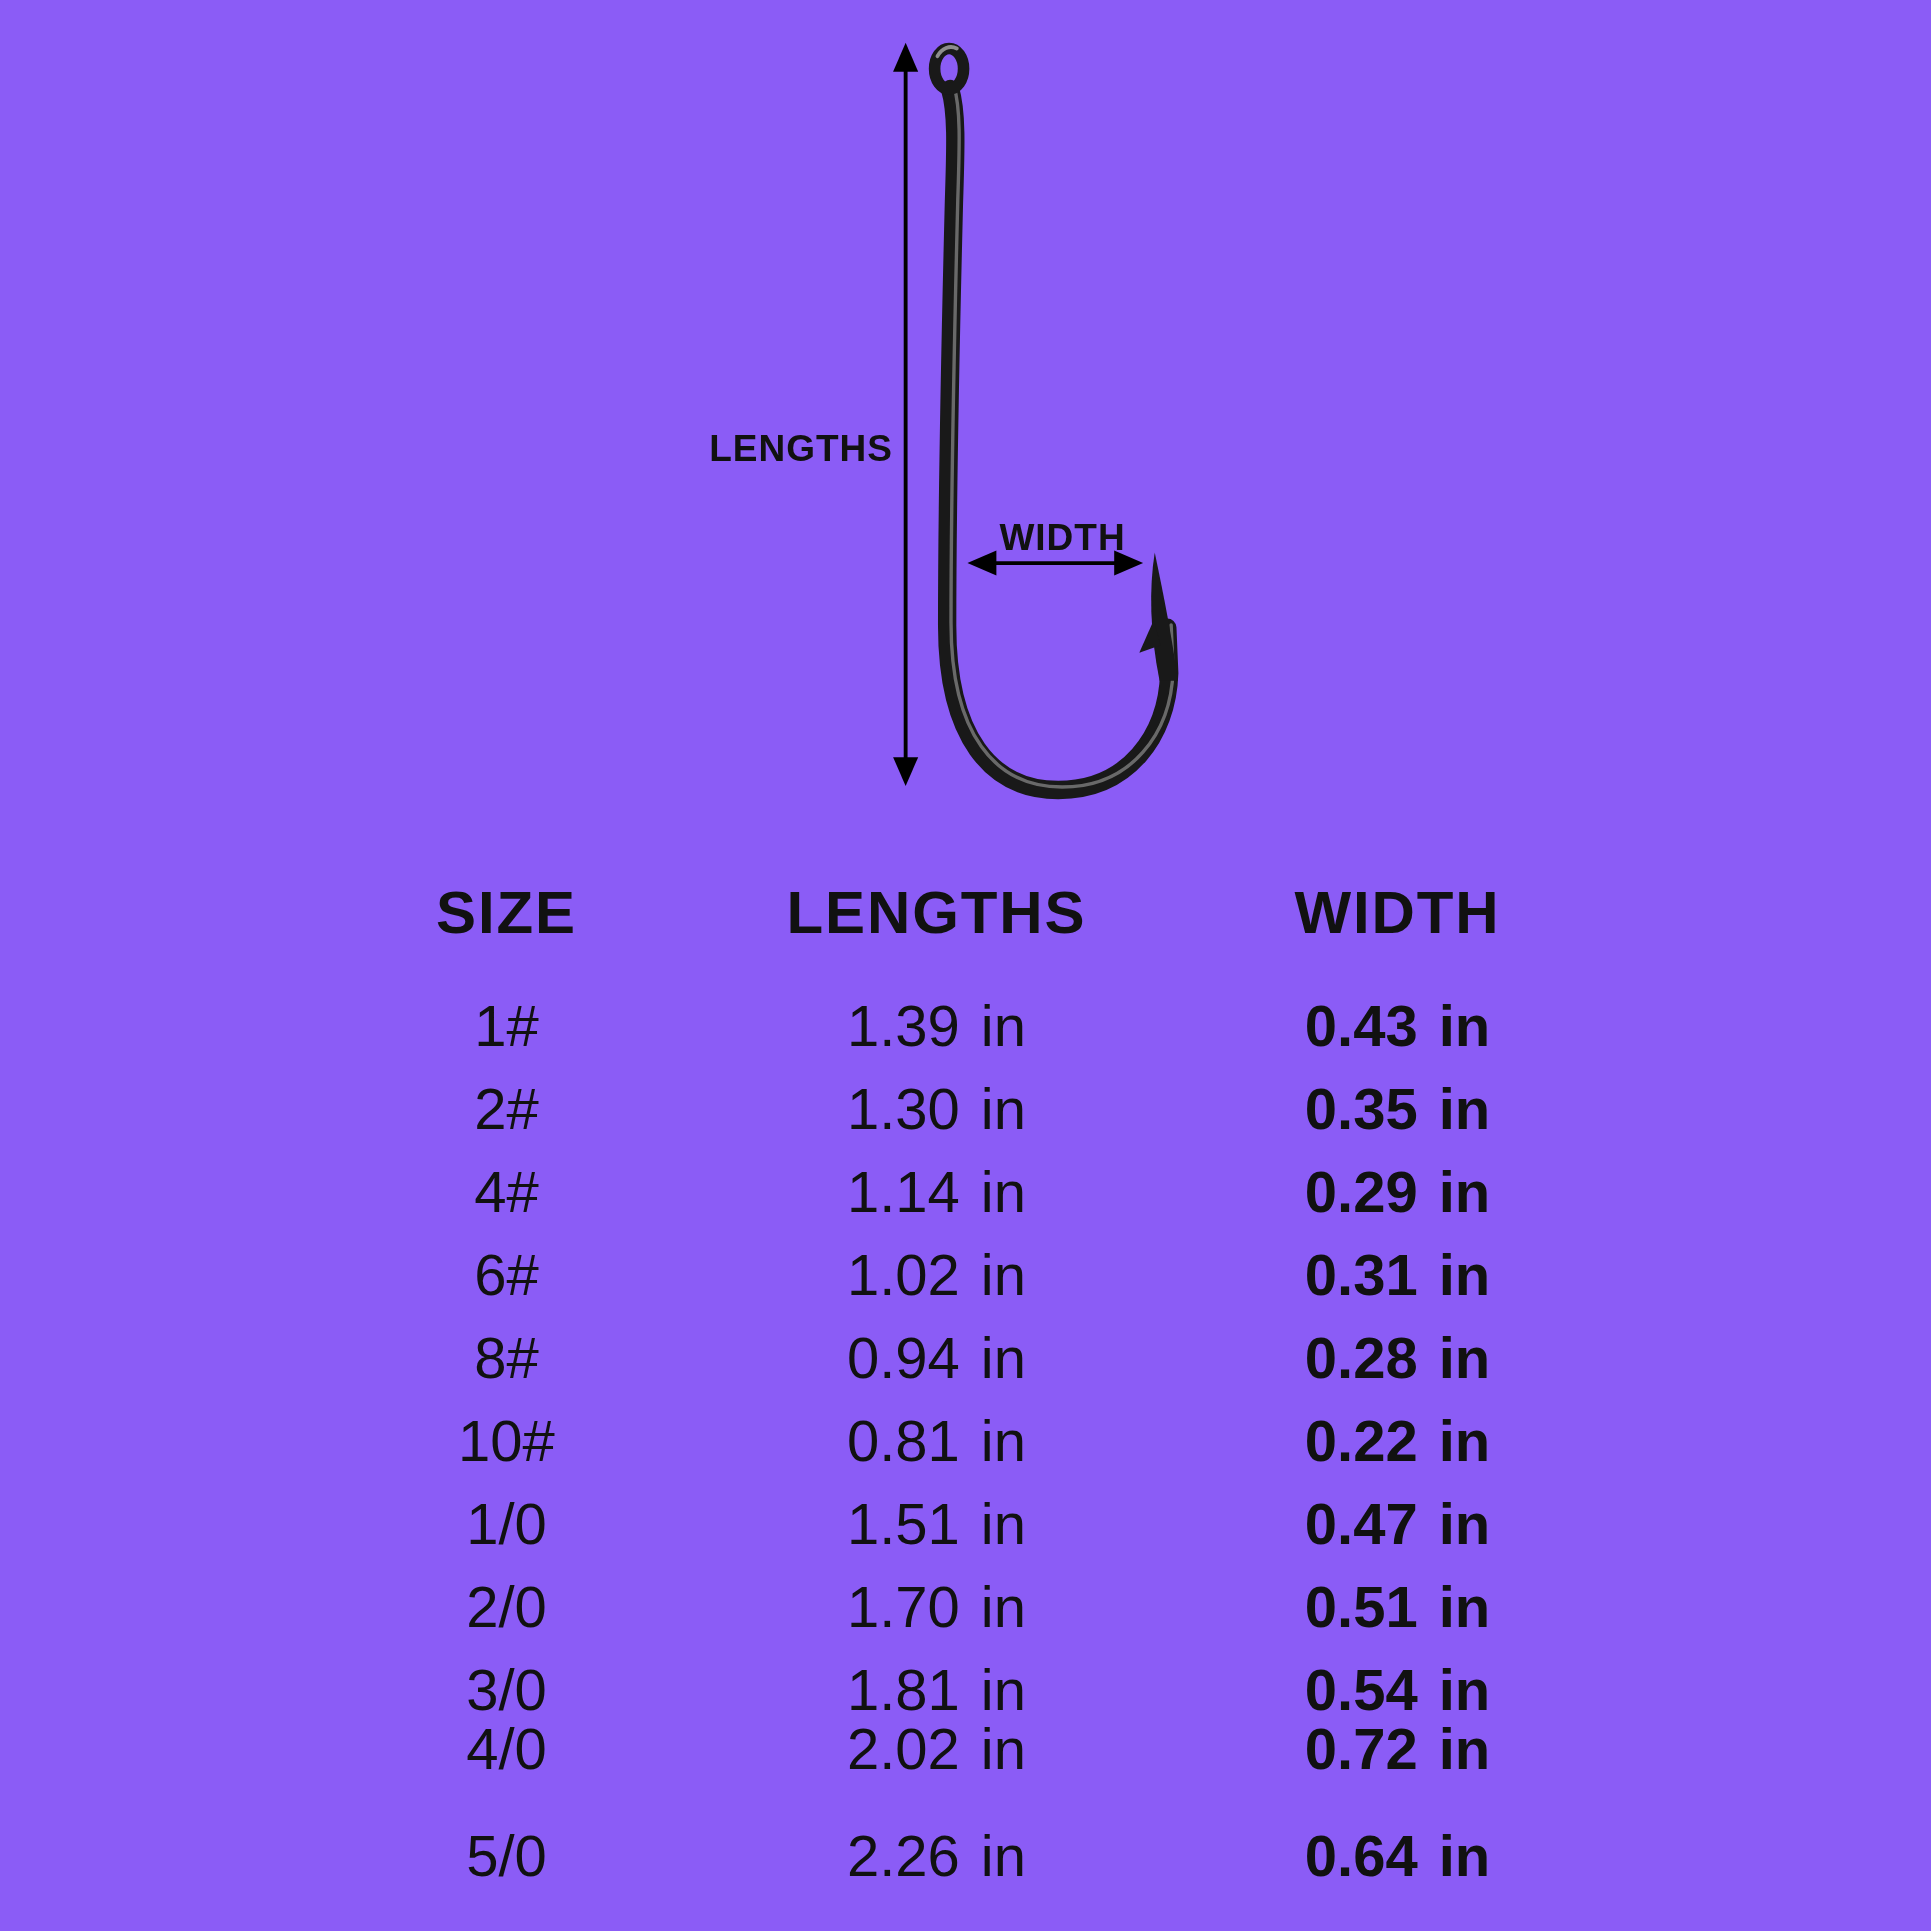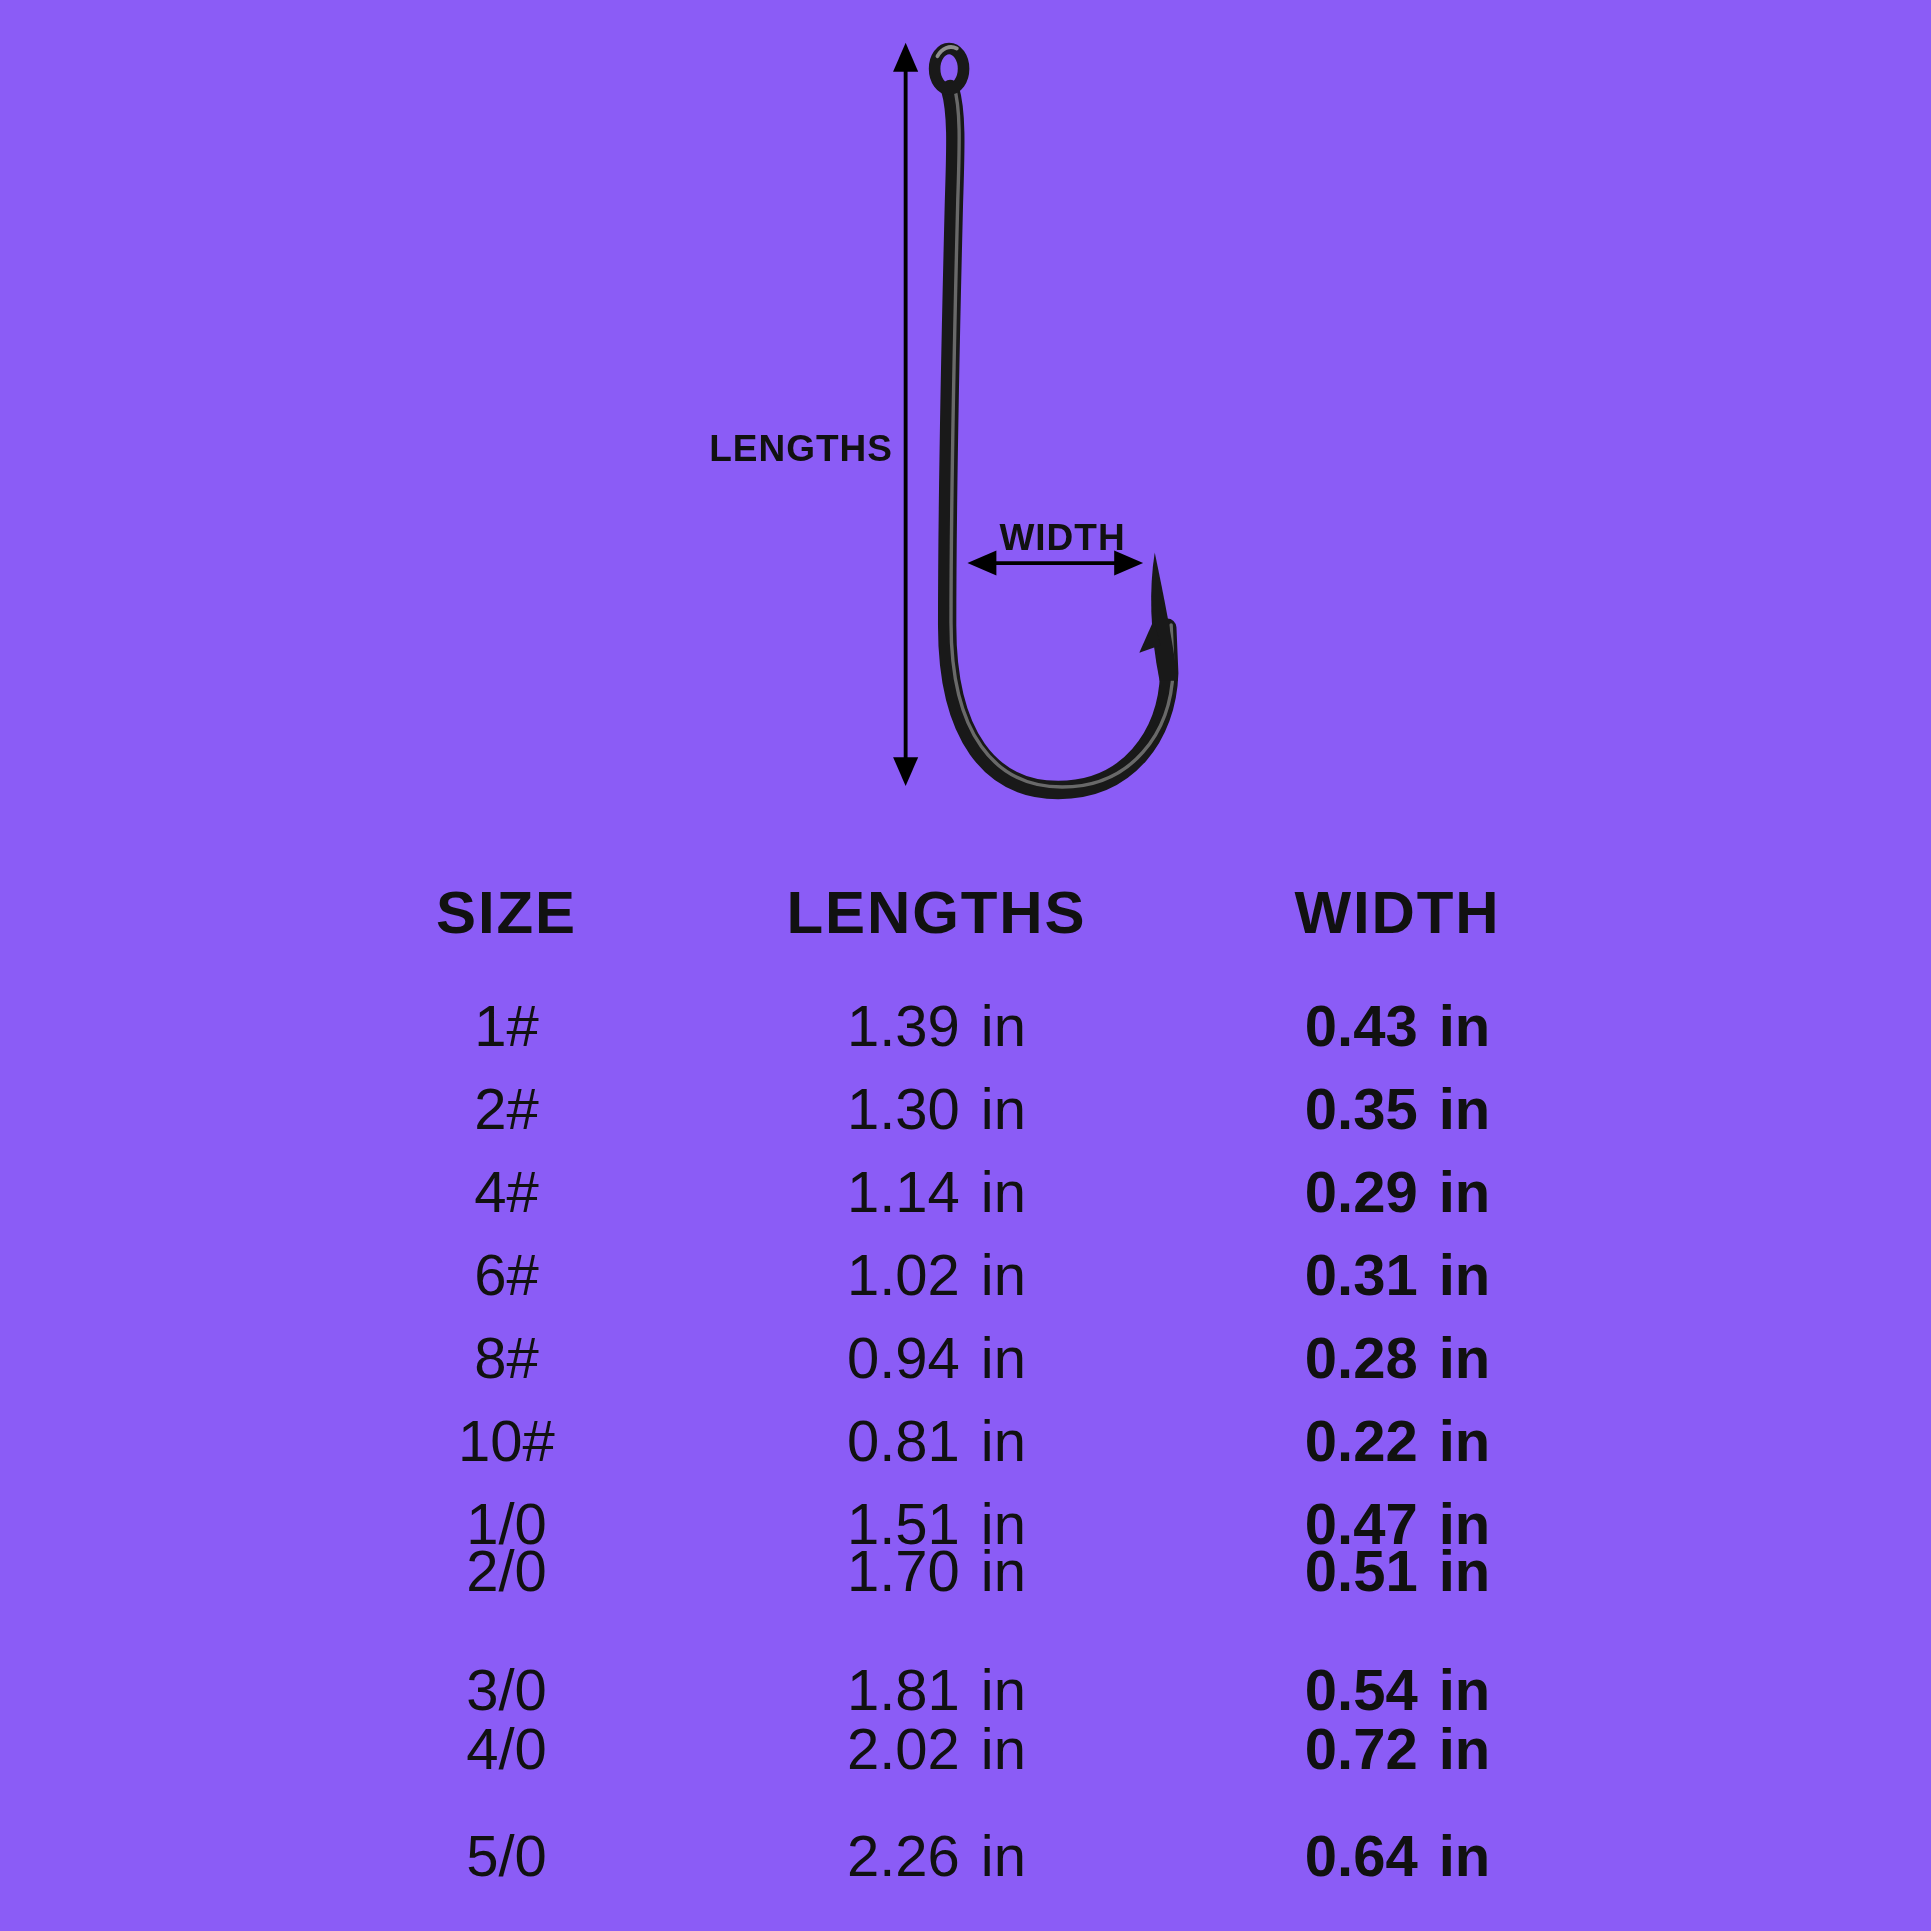--- a/index.html
+++ b/index.html
@@ -170,21 +170,21 @@
     <div class="cell c-len">
       <span class="val">1.51</span>
       <span class="unit">in</span>
     </div>
     <div class="cell c-wid">
       <span class="val">0.47</span>
       <span class="unit">in</span>
     </div>
   </div>
 
-  <div class="t-row" style="top: 1529px;">
+  <div class="t-row" style="top: 1565px;">
     <div class="cell c-size">2/0</div>
     <div class="cell c-len">
       <span class="val">1.70</span>
       <span class="unit">in</span>
     </div>
     <div class="cell c-wid">
       <span class="val">0.51</span>
       <span class="unit">in</span>
     </div>
   </div>

